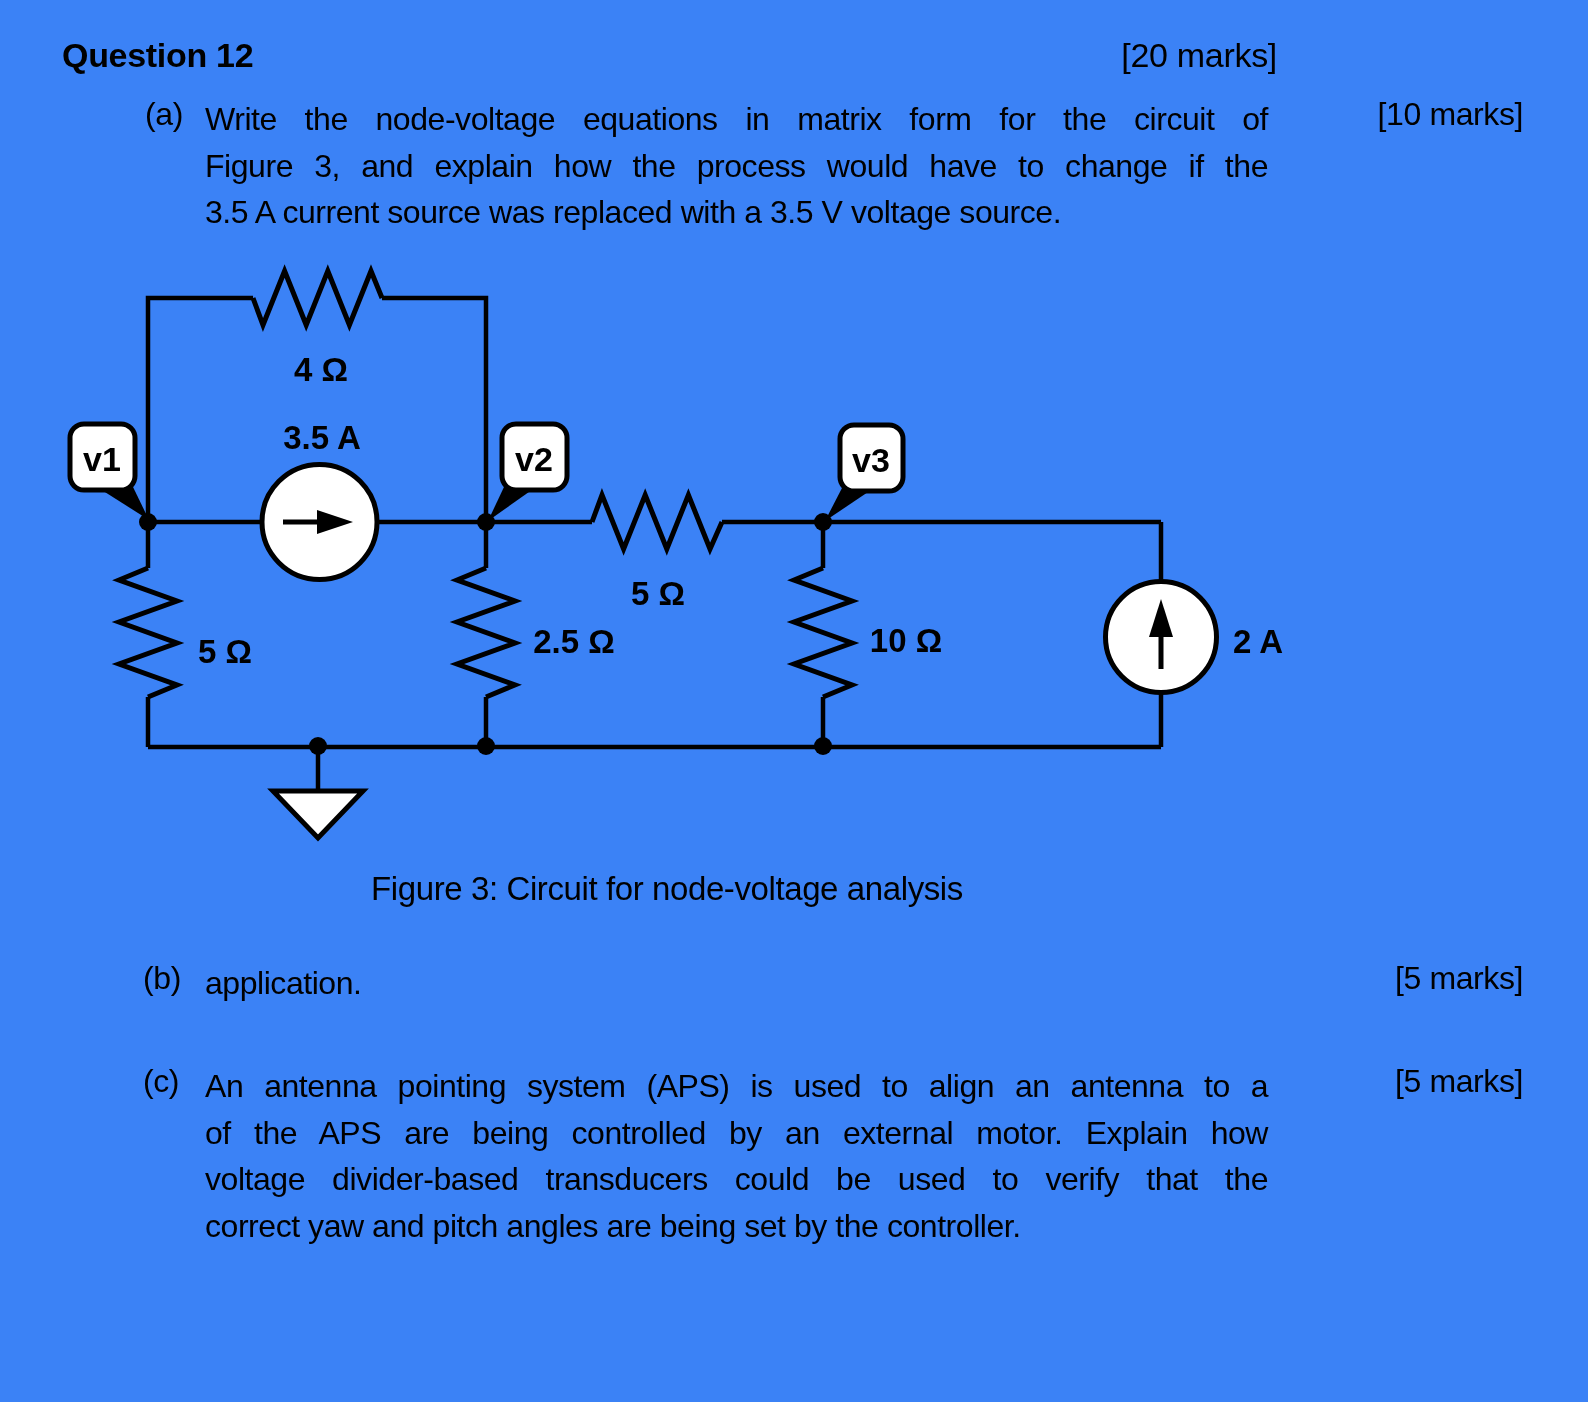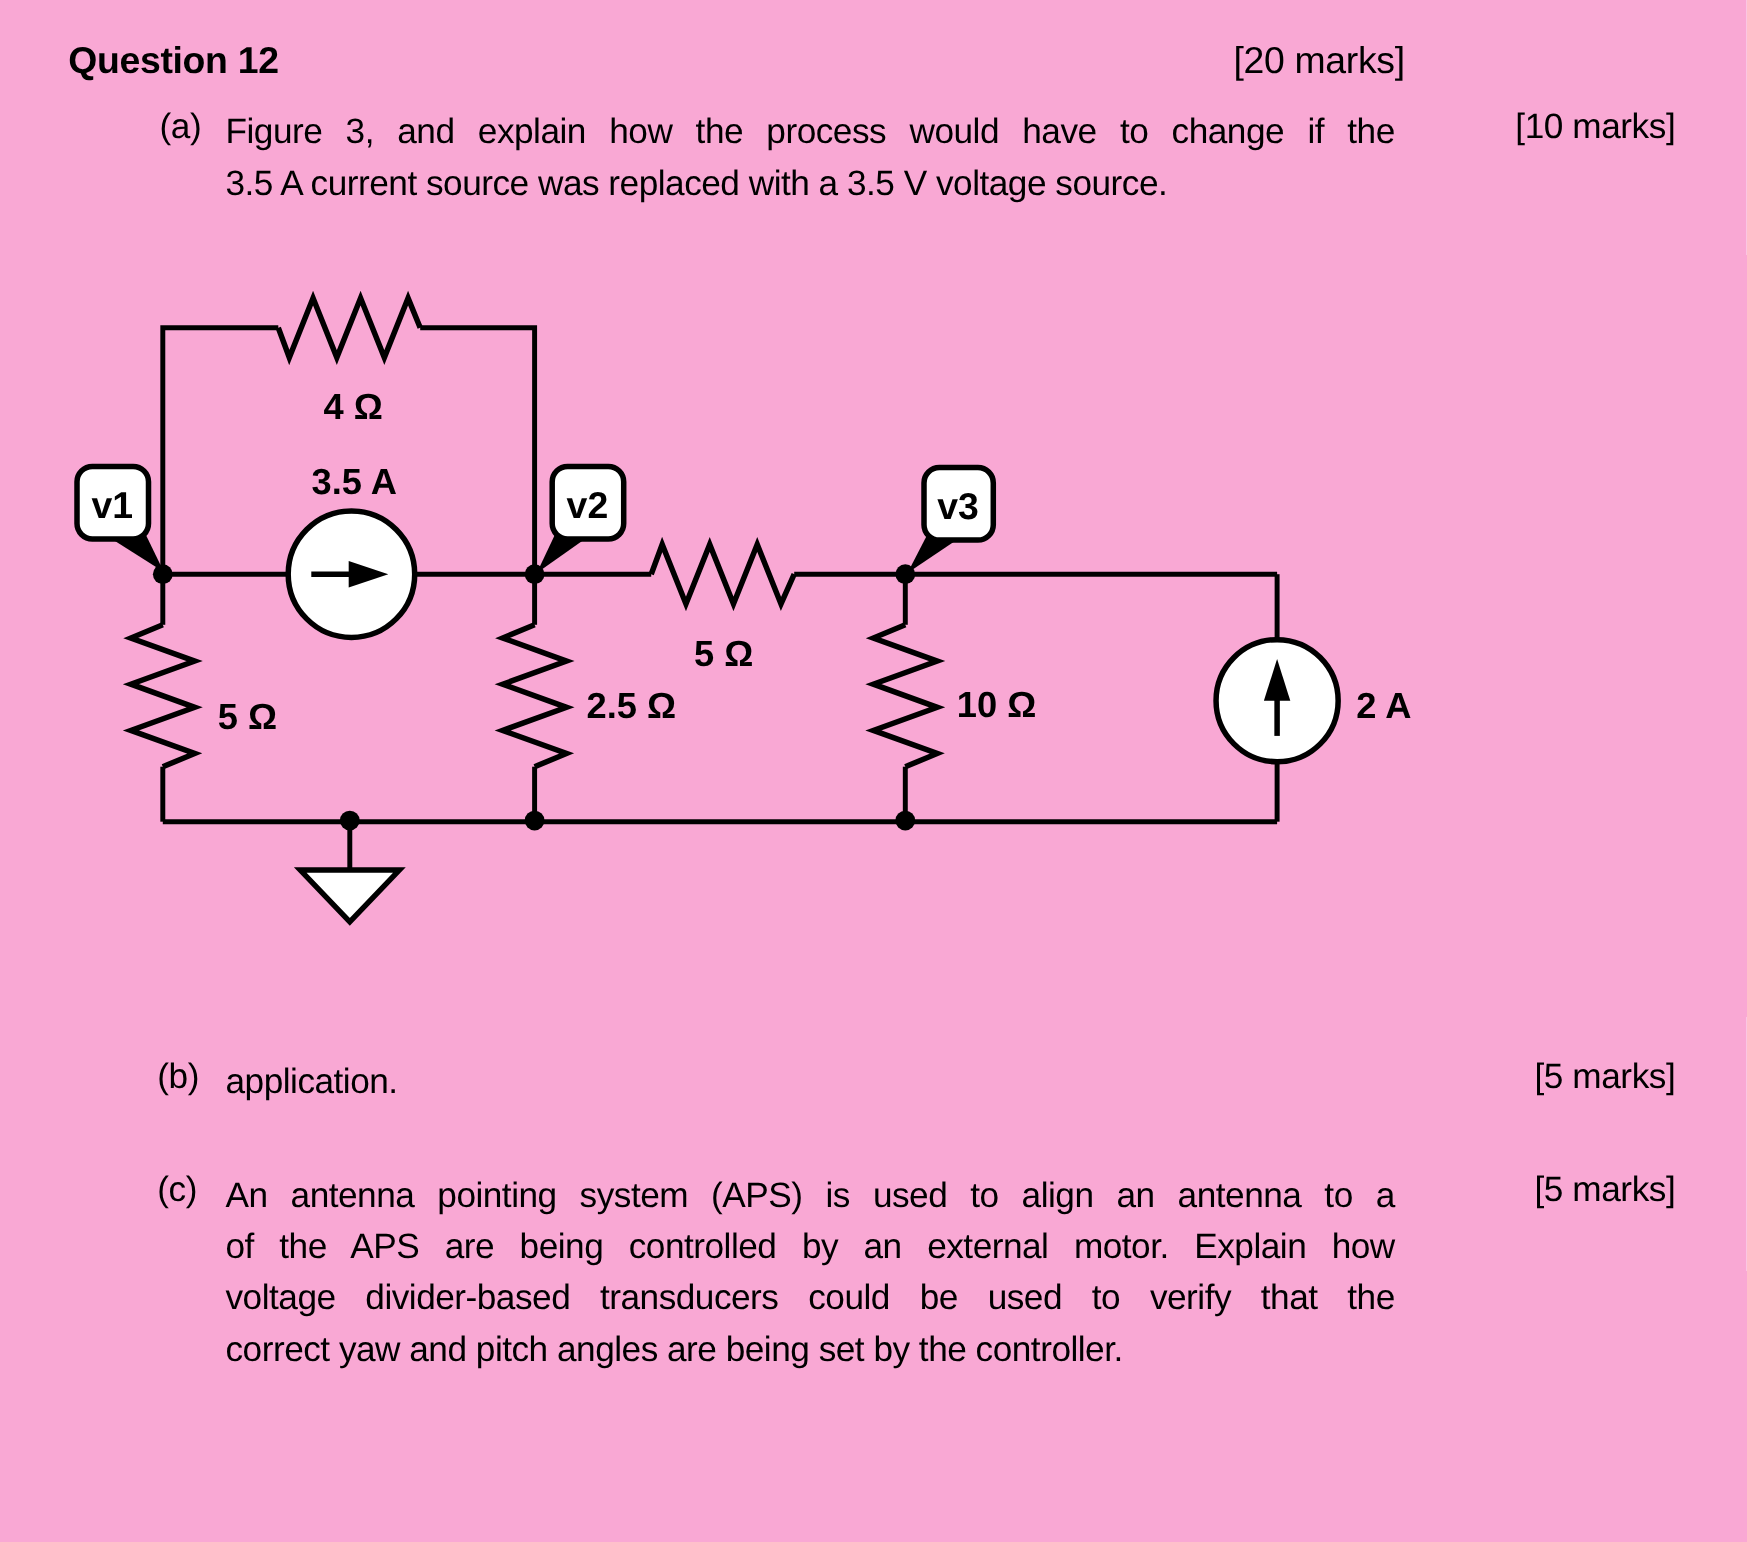--- a/index.html
+++ b/index.html
@@ -1,16 +1,16 @@
 <!DOCTYPE html>
 <html><head>
 <meta charset="utf-8">
 <style>
   html,body{margin:0;padding:0;background:#fff;}
-  .page{position:relative;width:1588px;height:1402px;background:#f9a8d4;
+  .page{position:relative;width:1588px;height:1402px;background:#3b82f6;
         font-family:"Liberation Sans",sans-serif;color:#000;overflow:hidden;}
   .abs{position:absolute;}
   .q-title{font-size:34px;font-weight:bold;letter-spacing:-0.3px;}
   .q-marks-total{font-size:34px;font-weight:normal;letter-spacing:-0.3px;text-align:right;}
   .item-label{font-size:32px;letter-spacing:-0.4px;}
   .marks-right{font-size:32px;letter-spacing:-0.4px;text-align:right;}
   .para{font-size:32px;letter-spacing:-0.45px;line-height:46.5px;width:1063px;left:205px;}
   .para .jline{text-align:justify;text-align-last:justify;}
   .para .lline{text-align:center;text-align-last:left;}
   .caption{font-size:33px;letter-spacing:-0.4px;text-align:center;width:740px;left:297px;}
@@ -20,20 +20,21 @@
 </head>
 <body>
 
 <div class="page">
 
   <div class="abs q-title" style="left:62px;top:36px;">Question 12</div>
   <div class="abs q-marks-total" style="right:311px;top:36px;">[20 marks]</div>
 
   <div class="abs item-label" style="left:145px;top:96px;">(a)</div>
   <div class="abs para" style="top:96px;">
+    <div class="jline">Write the node-voltage equations in matrix form for the circuit of</div>
     <div class="jline">Figure 3, and explain how the process would have to change if the</div>
     <div class="lline">3.5 A current source was replaced with a 3.5 V voltage source.</div>
   </div>
   <div class="abs marks-right" style="right:65px;top:96px;">[10 marks]</div>
 
   <svg class="abs" style="left:0;top:0;" width="1588" height="1402" viewBox="0 0 1588 1402">
     <g stroke="#000" stroke-width="4.5" fill="none">
 
       <path d="M148,522 L148,298 L253,298"></path>
       <path d="M382,298 L486,298 L486,522"></path>
@@ -104,20 +105,21 @@
 
     <text x="321" y="381" text-anchor="middle">4 Ω</text>
     <text x="322" y="449" text-anchor="middle">3.5 A</text>
     <text x="225" y="663" text-anchor="middle">5 Ω</text>
     <text x="574" y="653" text-anchor="middle">2.5 Ω</text>
     <text x="658" y="605" text-anchor="middle">5 Ω</text>
     <text x="906" y="652" text-anchor="middle">10 Ω</text>
     <text x="1258" y="653" text-anchor="middle">2 A</text>
   </svg>
 
+  <div class="abs caption" style="top:870px;">Figure 3: Circuit for node-voltage analysis</div>
 
   <div class="abs item-label" style="left:143px;top:960px;">(b)</div>
   <div class="abs para" style="top:960px;">
     <div class="lline">application.</div>
   </div>
   <div class="abs marks-right" style="right:65px;top:960px;">[5 marks]</div>
 
   <div class="abs item-label" style="left:143px;top:1063px;">(c)</div>
   <div class="abs para" style="top:1063px;">
     <div class="jline">An antenna pointing system (APS) is used to align an antenna to a</div>

